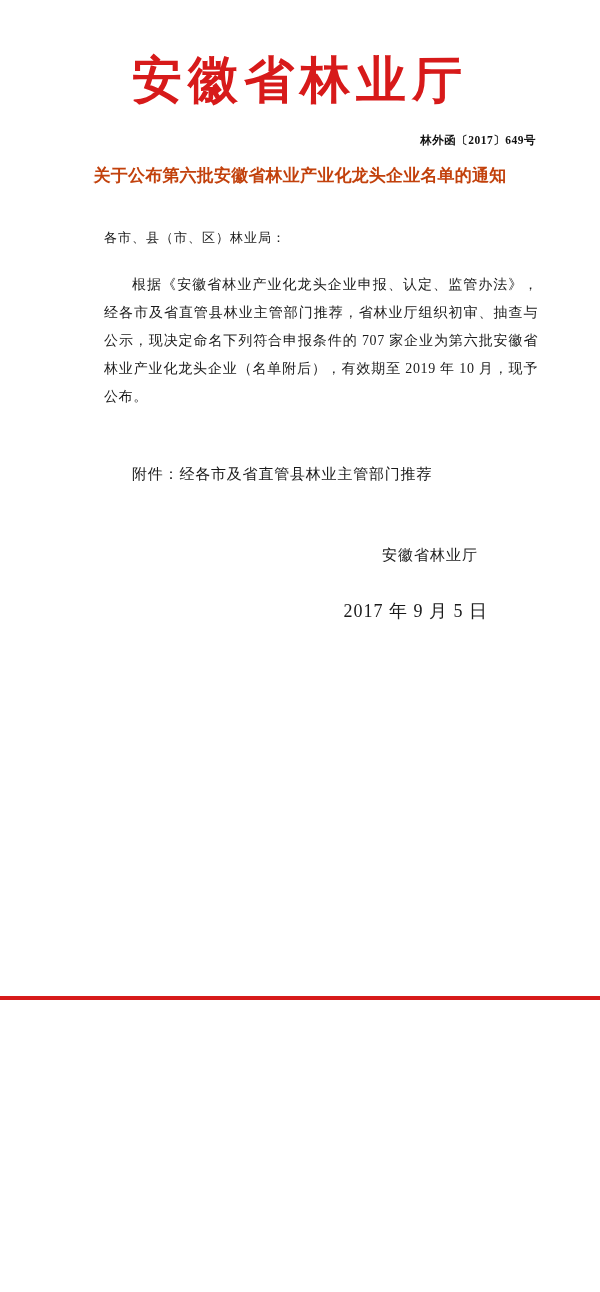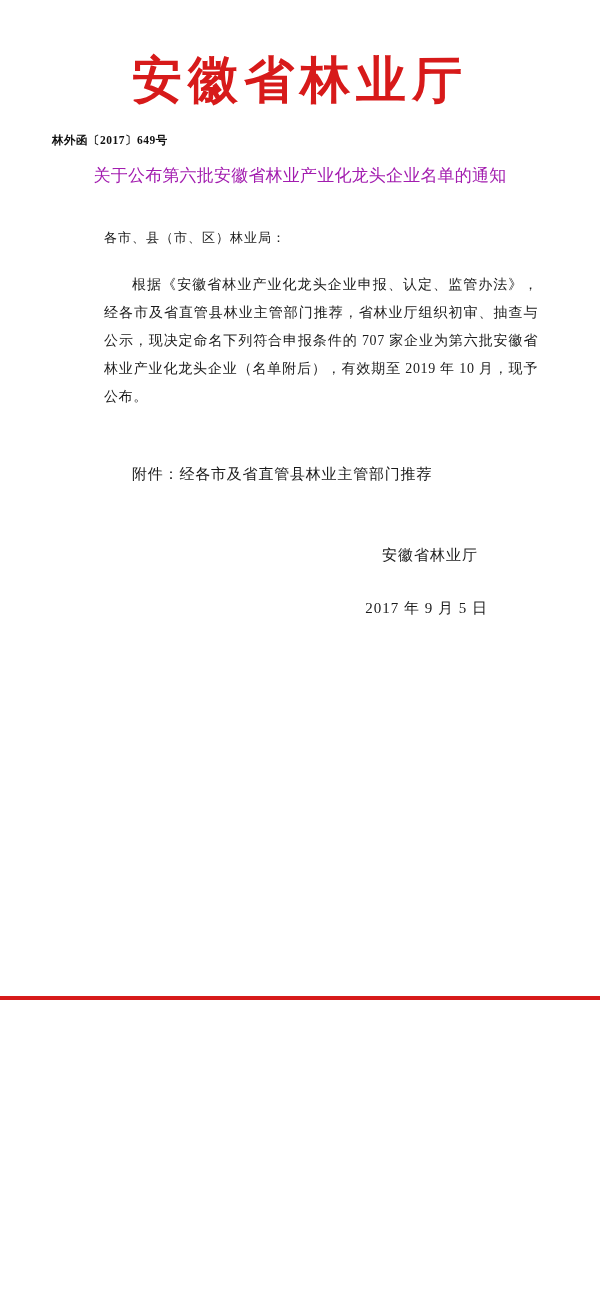--- a/index.html
+++ b/index.html
@@ -29,32 +29,33 @@
   .letterhead-title {
     color: #d71a1a;
     font-family: "DejaVu Serif", "Liberation Serif", serif;
     font-weight: bold;
     font-size: 50px;
     letter-spacing: 6px;
     line-height: 1.1;
     white-space: nowrap;
   }
   .doc-number {
+    text-align: right;
     font-size: 11.5px;
     font-weight: bold;
     color: #111;
     margin-top: 26px;
     padding-right: 12px;
     letter-spacing: 0.5px;
   }
   .doc-title {
     text-align: center;
     font-size: 17px;
-    font-weight: normal;
-    color: #a21caf;
+    font-weight: bold;
+    color: #c2410c;
     line-height: 1.65;
     margin-top: 14px;
     padding: 0 18px;
     letter-spacing: 0.2px;
   }
   .addressee {
     font-size: 13px;
     margin-top: 38px;
     padding-left: 52px;
     letter-spacing: 1px;
@@ -76,21 +77,21 @@
     letter-spacing: 0.8px;
   }
   .signature {
     font-size: 15px;
     text-align: right;
     margin-top: 62px;
     padding-right: 70px;
     letter-spacing: 1px;
   }
   .date {
-    font-size: 15px;
+    font-size: 18px;
     text-align: right;
     margin-top: 34px;
     padding-right: 60px;
     letter-spacing: 1px;
   }
   .bottom-rule {
     position: absolute;
     left: 0;
     right: 0;
     bottom: 0;

